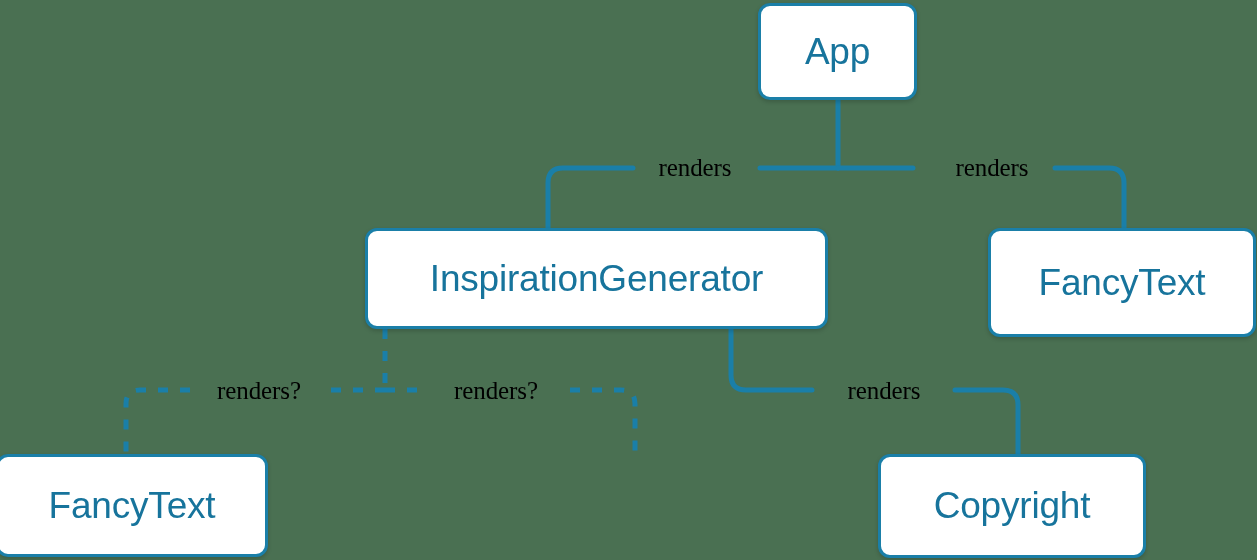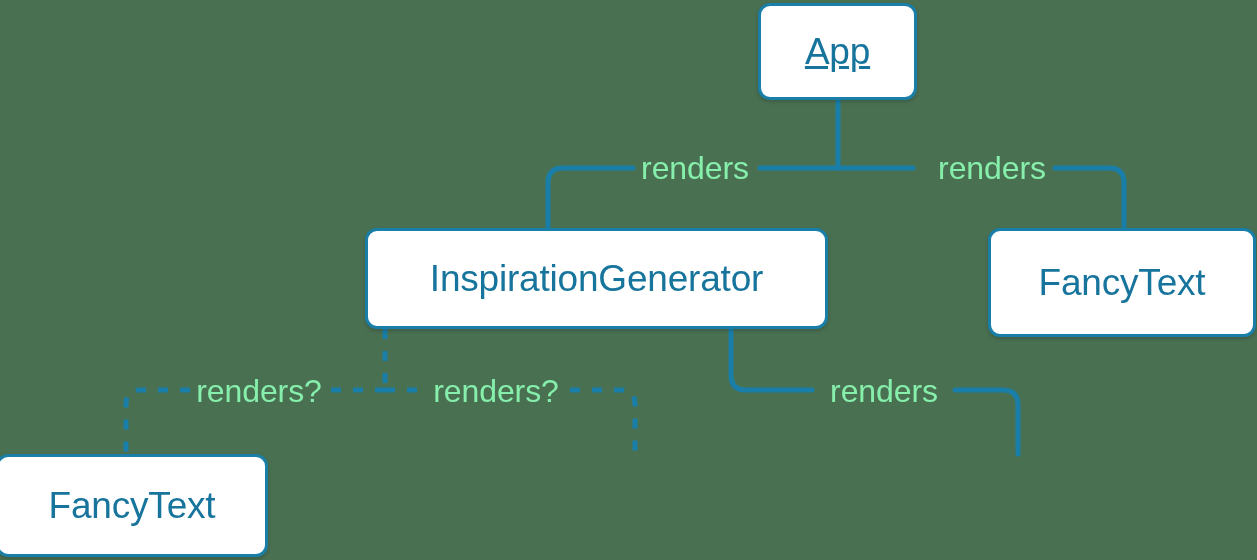--- a/index.html
+++ b/index.html
@@ -38,32 +38,32 @@
   }
   .node-label {
     color: #17749c;
     font-family: "Liberation Sans", sans-serif;
     font-weight: 400;
     white-space: nowrap;
     letter-spacing: -0.2px;
   }
   .edge-label {
     position: absolute;
-    color: #86efac;
-    font-family: Liberation Sans, sans-serif;
-    font-size: 32px;
+    color: #000000;
+    font-family: Liberation Serif, serif;
+    font-size: 25px;
     font-weight: 500;
     white-space: nowrap;
     transform: translate(-50%, -50%);
     letter-spacing: -0.1px;
   }
 
   
   #node-app            { left: 758px; top: 3px;   width: 159px; height: 97px;  }
-  #node-app .node-label            { font-size: 37px; text-decoration: underline; }
+  #node-app .node-label            { font-size: 37px; }
 
   #node-inspiration    { left: 333px; top: 228px; width: 463px; height: 101px; margin-left: 32px; }
   #node-inspiration .node-label    { font-size: 37px; }
 
   #node-fancytext-right{ left: 988px; top: 228px; width: 268px; height: 109px; }
   #node-fancytext-right .node-label{ font-size: 37px; }
 
   #node-fancytext-left { left: -4px;  top: 454px; width: 272px; height: 103px; }
   #node-fancytext-left .node-label { font-size: 37px; }
 
@@ -115,14 +115,17 @@
 
   <div class="node" id="node-fancytext-right">
     <span class="node-label">FancyText</span>
   </div>
 
   <div class="node" id="node-fancytext-left">
     <span class="node-label">FancyText</span>
   </div>
 
 
+  <div class="node" id="node-copyright">
+    <span class="node-label">Copyright</span>
+  </div>
 
 </div>
 
 </body></html>

